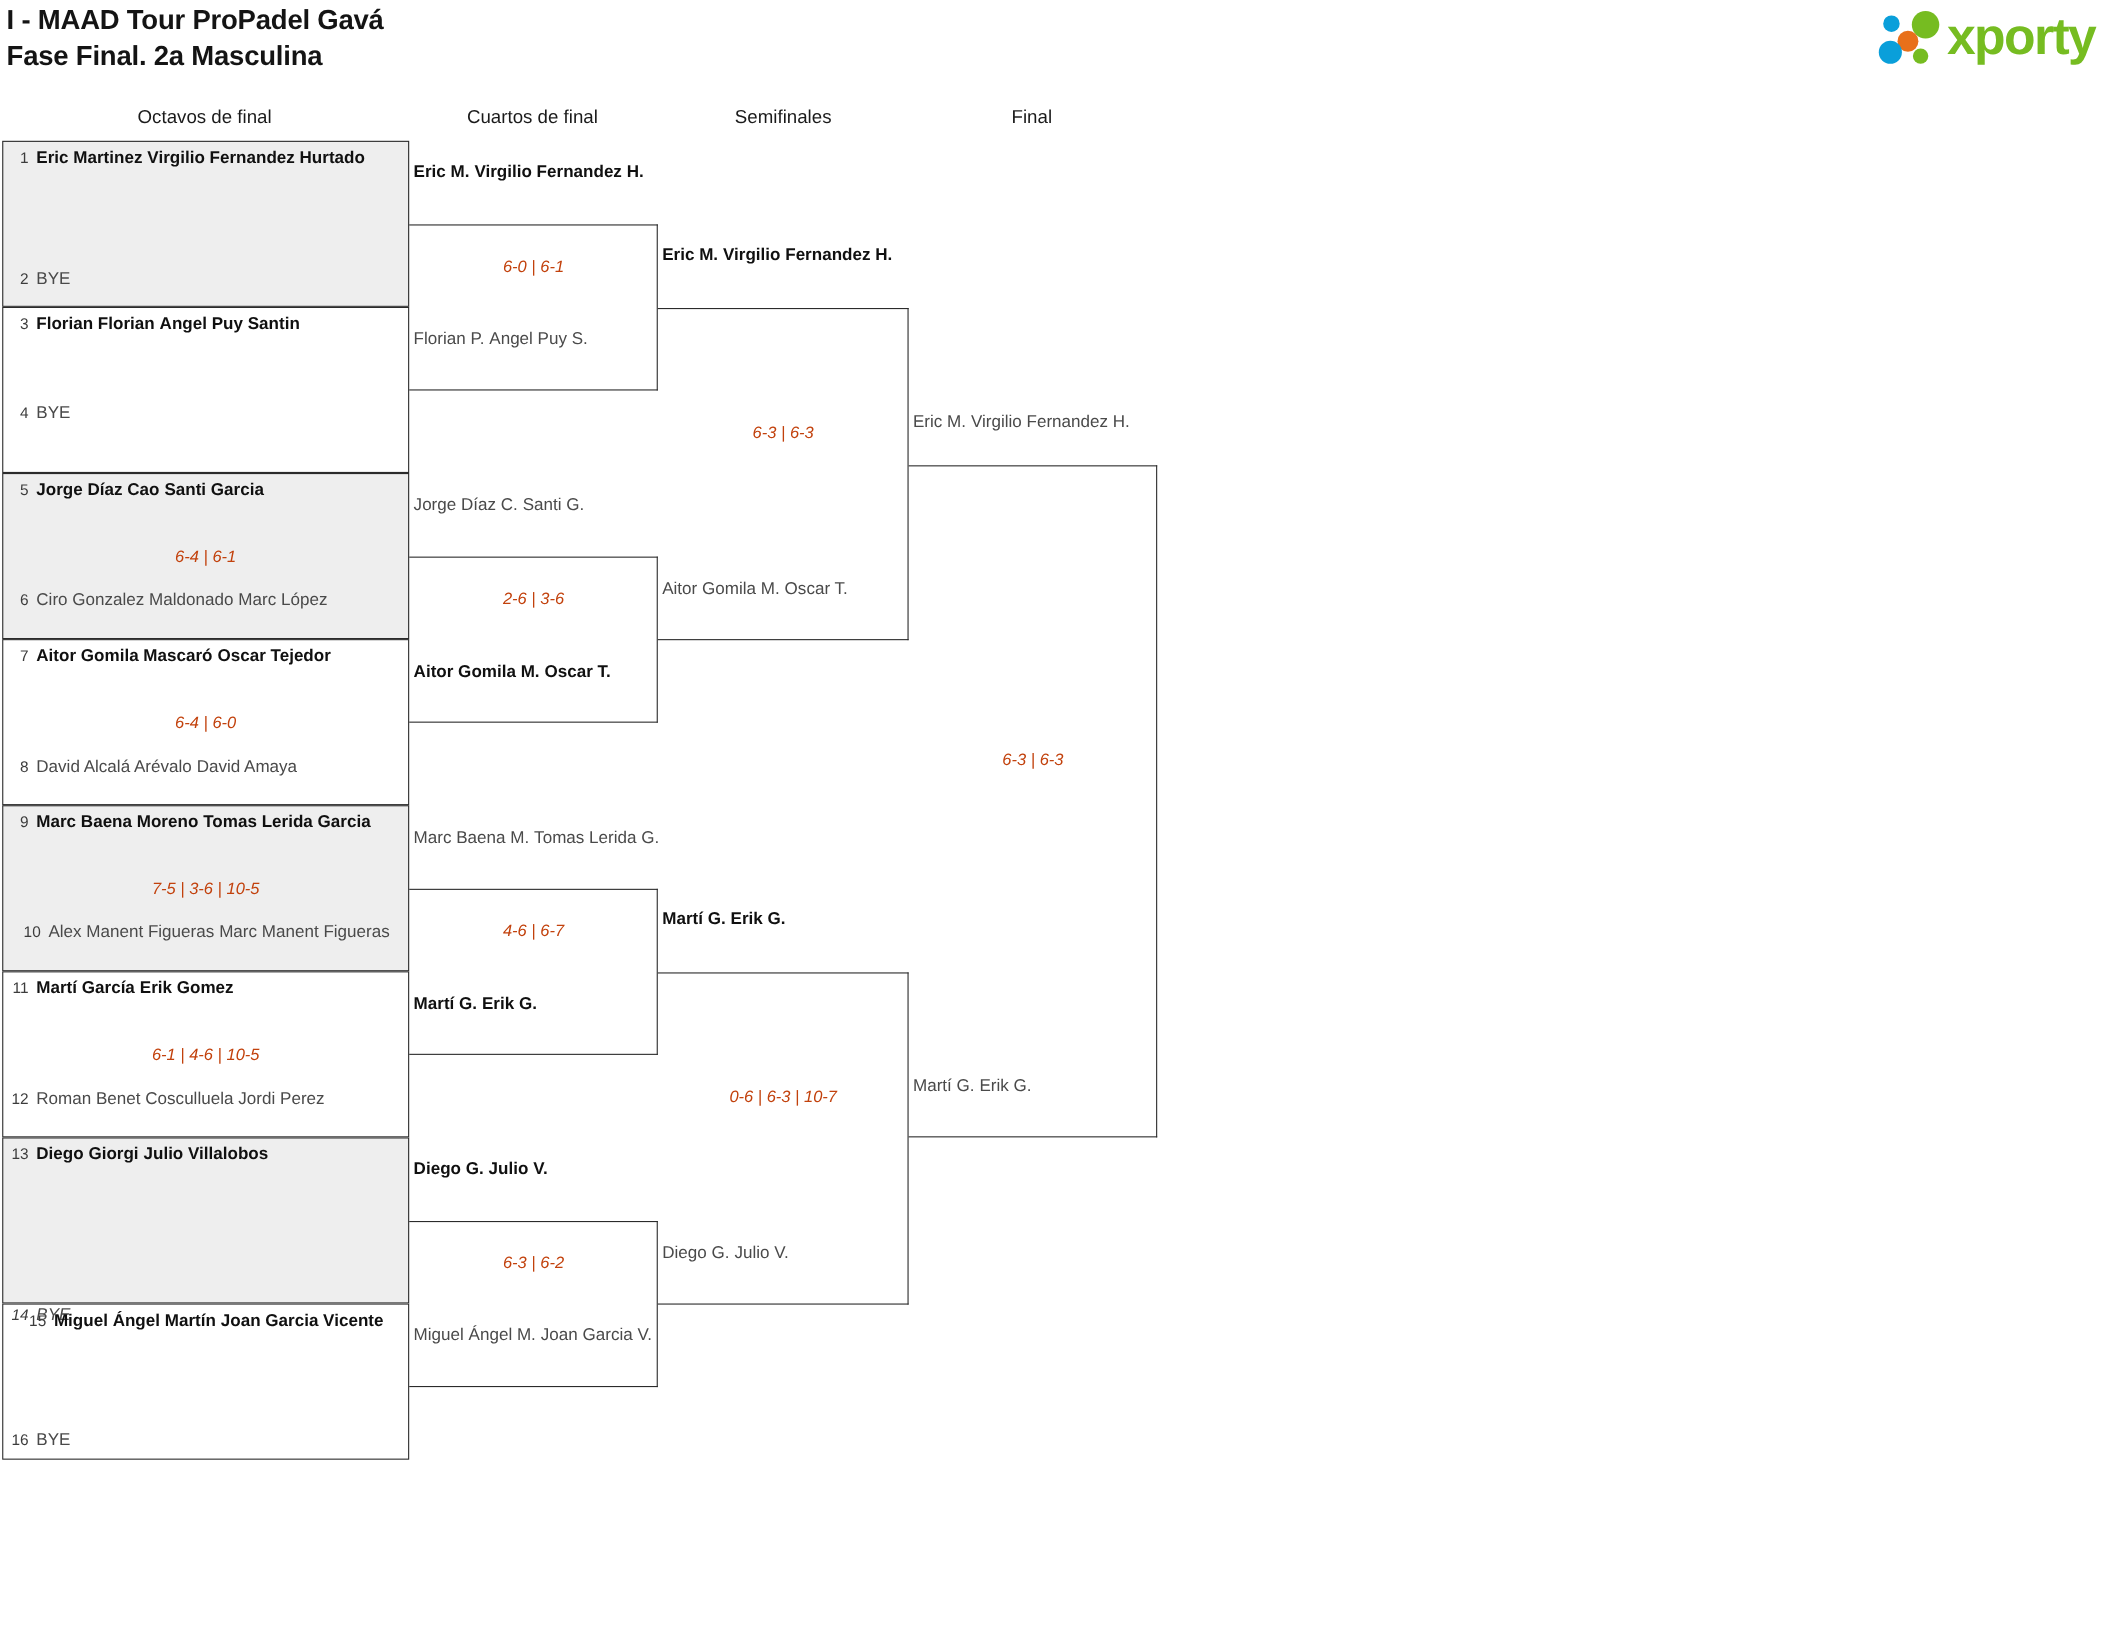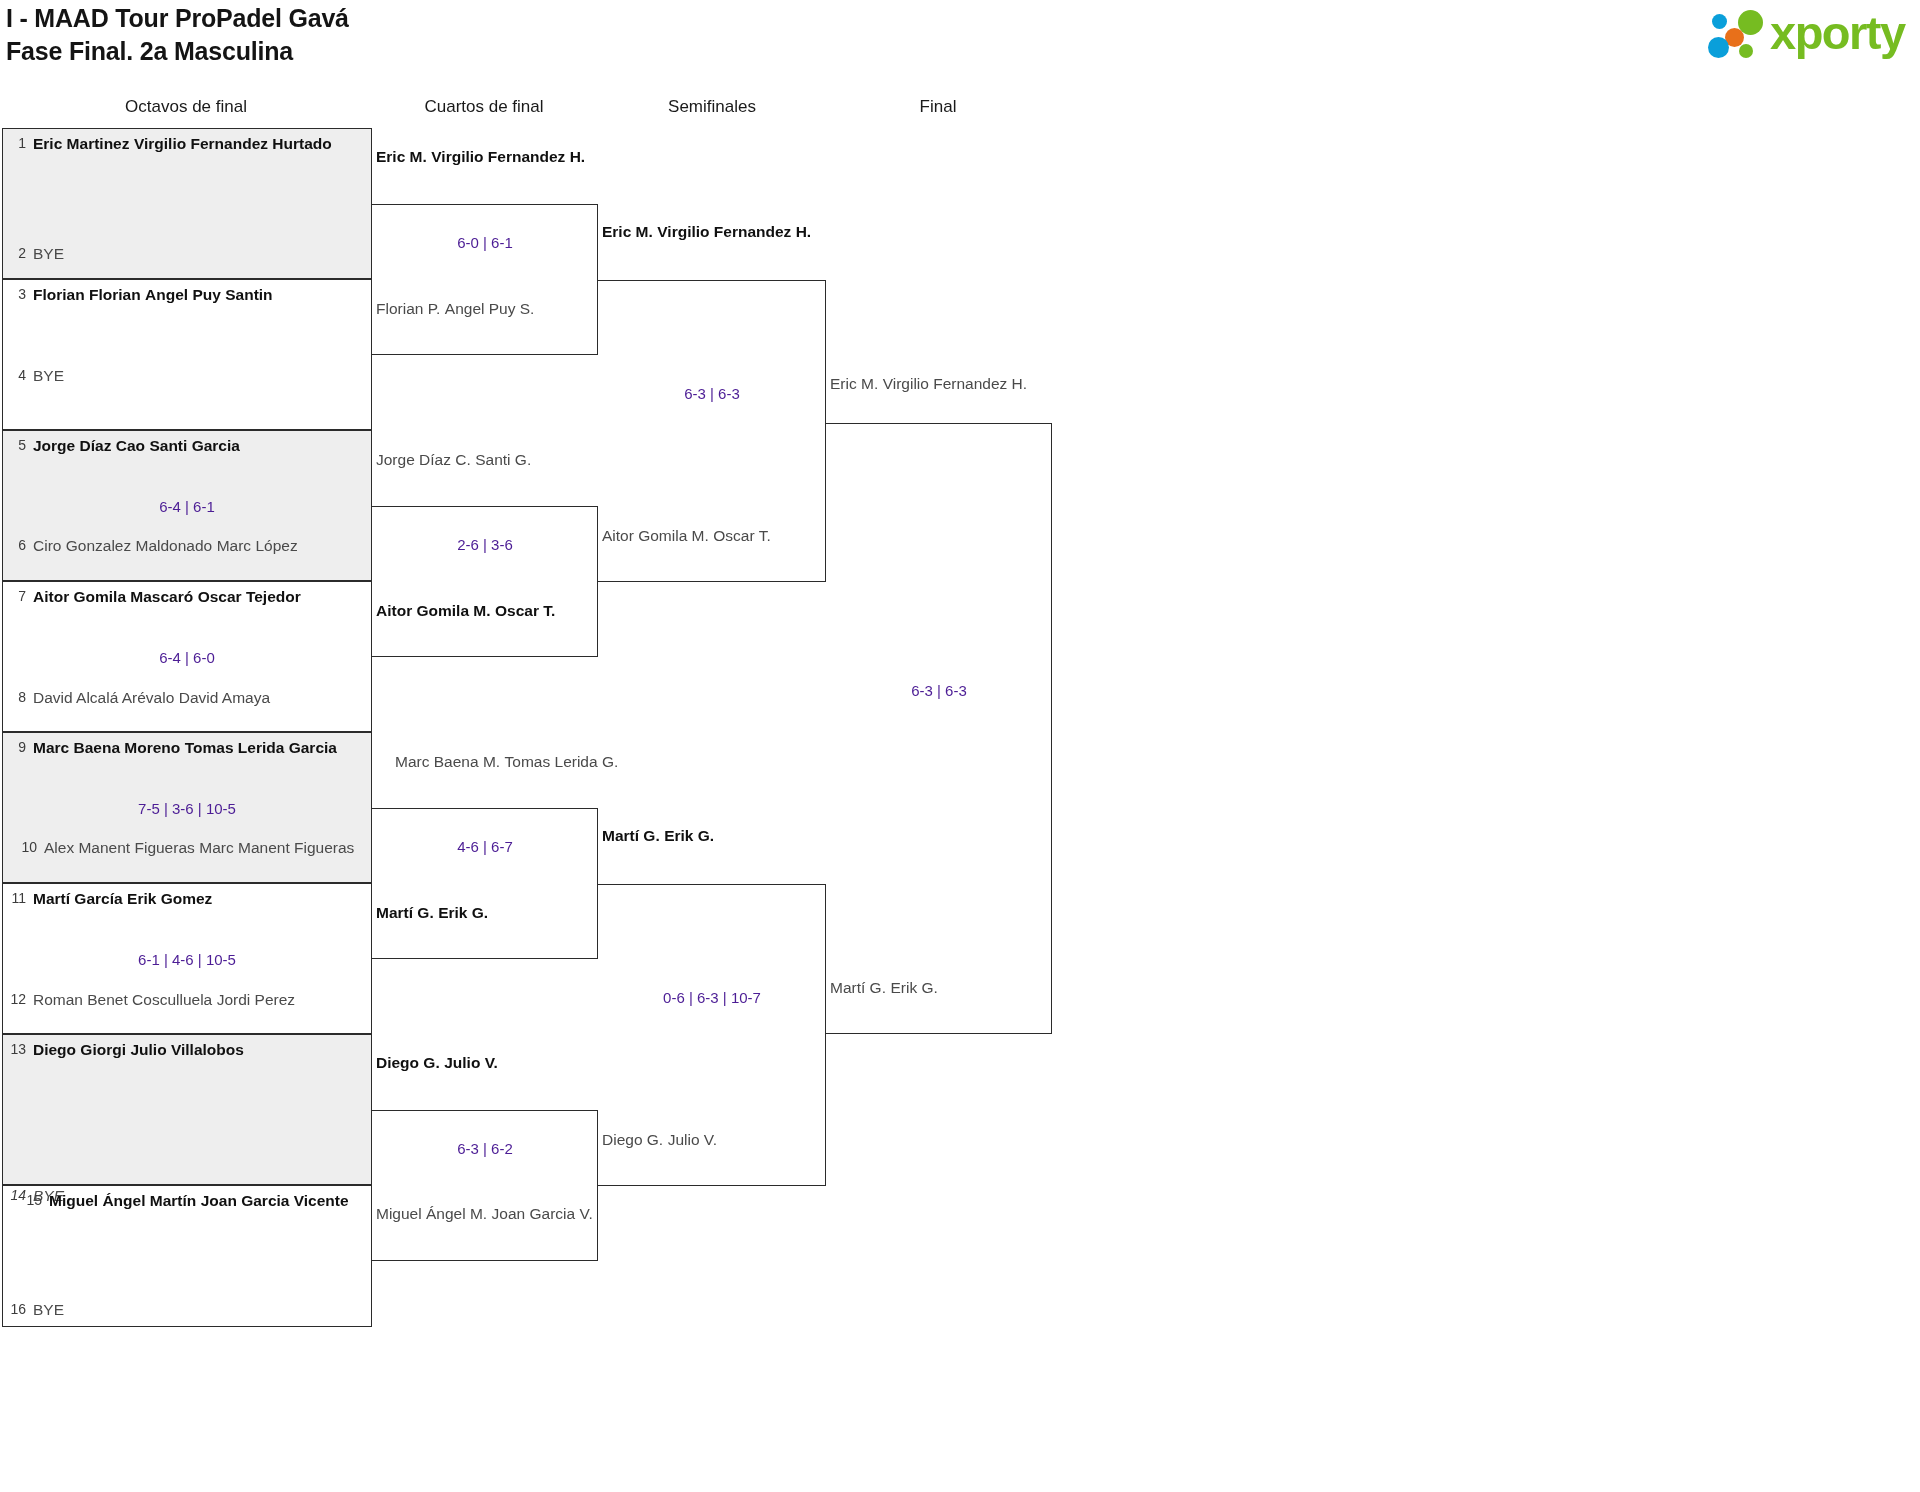--- a/index.html
+++ b/index.html
@@ -114,24 +114,25 @@
   .team.winner .names .nm { color: #101010; font-weight: bold; }
   .team.bye .names .nm { color: #4a4a4a; font-size: 15.5px; }
 
   
   .team.small .names .nm { font-size: 15.5px; line-height: 19px; }
 
   .score {
     position: absolute;
     font-size: 15px;
     line-height: 19px;
-    color: #4c1d95;
+    color: #c2410c;
     text-align: center;
     white-space: nowrap;
     transform: translateX(-50%);
+    font-style: italic;
   }
 </style>
 </head>
 <body>
 
 <div id="page">
 
   <div id="header-title">
     <div class="line">I - MAAD Tour ProPadel Gavá</div>
     <div class="line">Fase Final. 2a Masculina</div>
@@ -313,21 +314,21 @@
         <span class="nm">Santi G.</span>
       </span>
     </div>
     <div class="team small winner" style="left:376px; top:601px;">
       <span class="names">
         <span class="nm">Aitor Gomila M.</span>
         <span class="nm">Oscar T.</span>
       </span>
     </div>
 
-    <div class="team small" style="left:376px; top:752px;margin-left:19px;">
+    <div class="team small" style="left:376px; top:752px;">
       <span class="names">
         <span class="nm">Marc Baena M.</span>
         <span class="nm">Tomas Lerida G.</span>
       </span>
     </div>
     <div class="team small winner" style="left:376px; top:903px;">
       <span class="names">
         <span class="nm">Martí G.</span>
         <span class="nm">Erik G.</span>
       </span>

